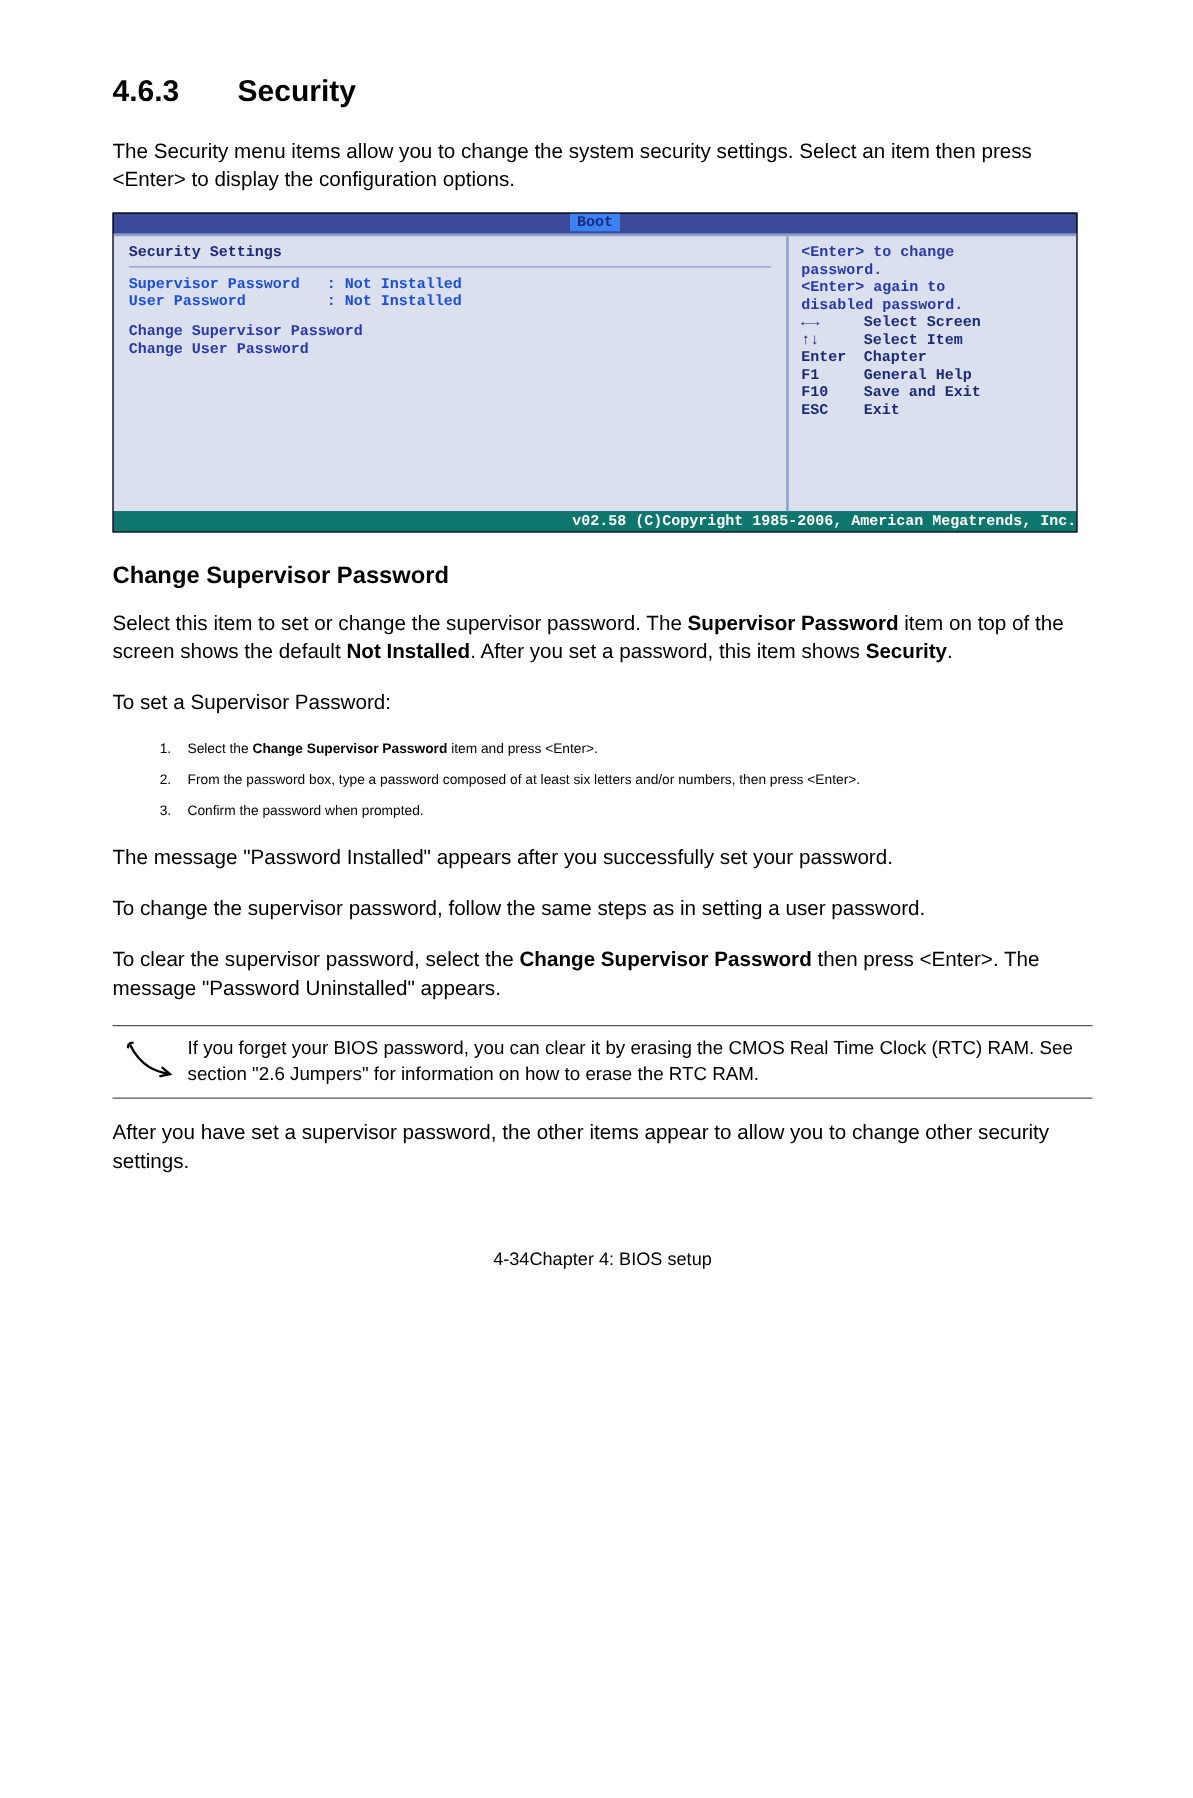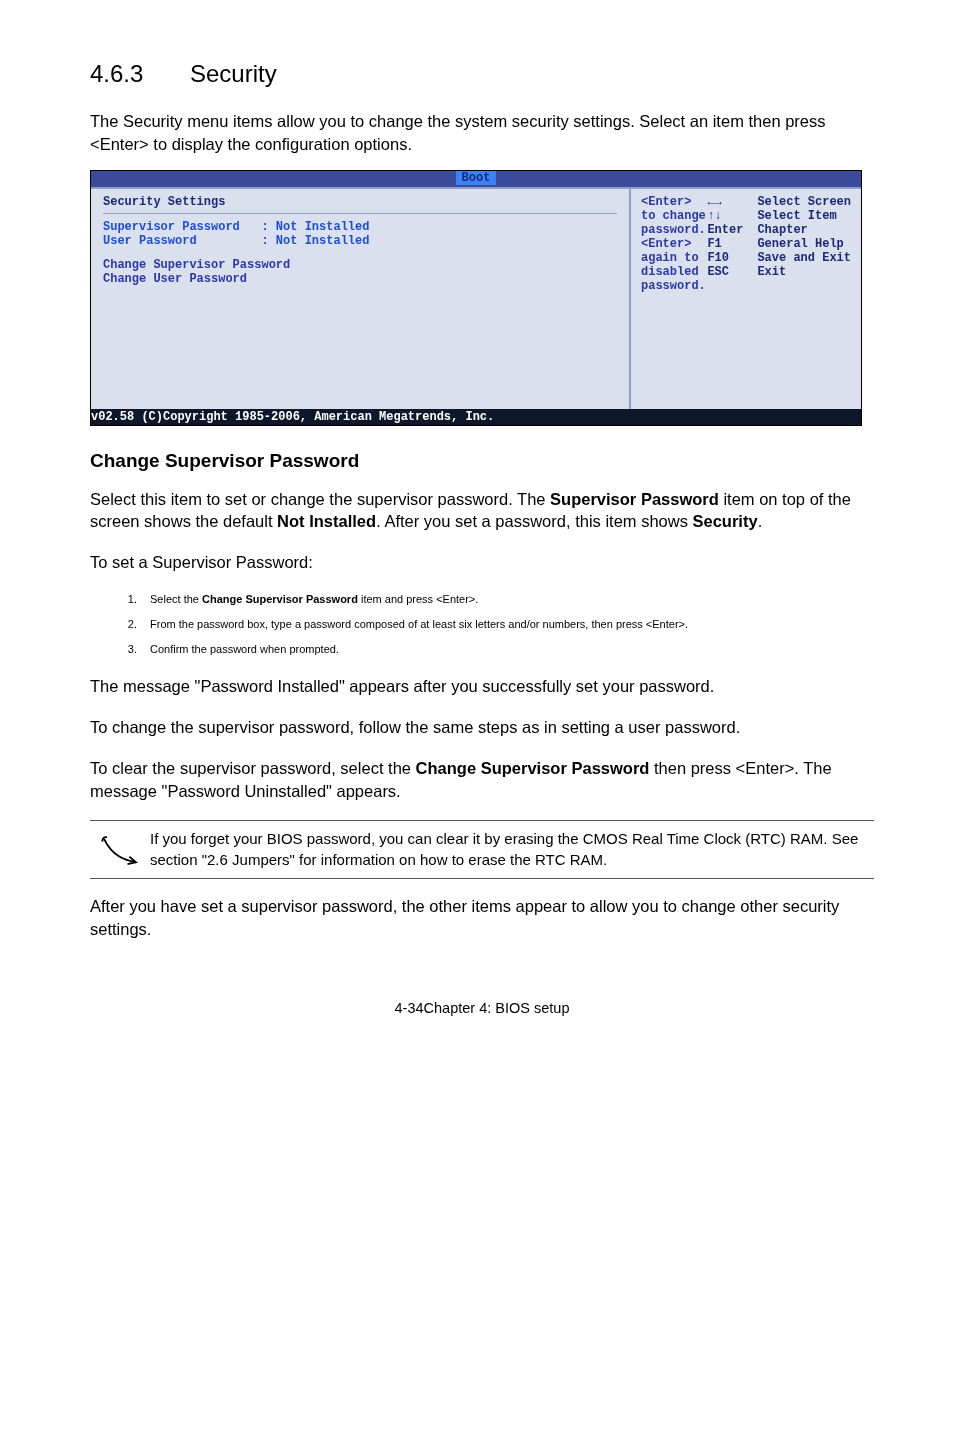--- a/index.html
+++ b/index.html
@@ -8,21 +8,21 @@
     font-family: Arial, Helvetica, sans-serif;
     background: #fff;
     color: #000;
     width: 954px;
   }
   .page {
     padding: 60px 80px 40px 90px;
   }
   h2.section-num-title {
     font-size: 24px;
-    font-weight: normal;
+    font-weight: bold;
     margin: 0 0 22px 0;
   }
   h2.section-num-title .num {
     display: inline-block;
     width: 100px;
   }
   p.body {
     font-size: 16.5px;
     line-height: 1.38;
     margin: 0 0 18px 0;
@@ -84,42 +84,42 @@
     color: #1d4ed8;
   }
   .bios-main .blue-item {
     color: #2a39a8;
     margin-top: 10px;
   }
   .bios-side {
     width: 210px;
     padding: 6px 10px;
     display: flex;
-    flex-direction: row;
+    flex-direction: column;
   }
   .bios-side .help-top {
     color: #2a39a8;
   }
   .bios-side .nav {
     color: #fff;
     background: transparent;
   }
   .bios-side .nav .line {
     white-space: pre;
     color: #1c2a78;
   }
   .bios-side .nav .key {
     color: #1c2a78;
     display: inline-block;
     width: 50px;
   }
   .bios-copy {
-    background: #0f172a;
+    background: #0f766e;
     color: #fff;
-    text-align: left;
+    text-align: right;
     padding: 1px 0;
     font-size: 12px;
   }
   
   h3.subhead {
     font-size: 19px;
     font-weight: bold;
     margin: 0 0 16px 0;
   }
   ol.steps {
@@ -130,21 +130,21 @@
   }
   ol.steps li {
     padding-left: 10px;
     margin-bottom: 10px;
   }
   
   .note {
     border-top: 1px solid #555;
     border-bottom: 1px solid #555;
     display: flex;
-    align-items: flex-end;
+    align-items: center;
     padding: 8px 0;
     margin: 0 0 16px 0;
   }
   .note .icon {
     width: 60px;
     flex-shrink: 0;
     padding-top: 2px;
     text-align: center;
   }
   .note .icon svg {

